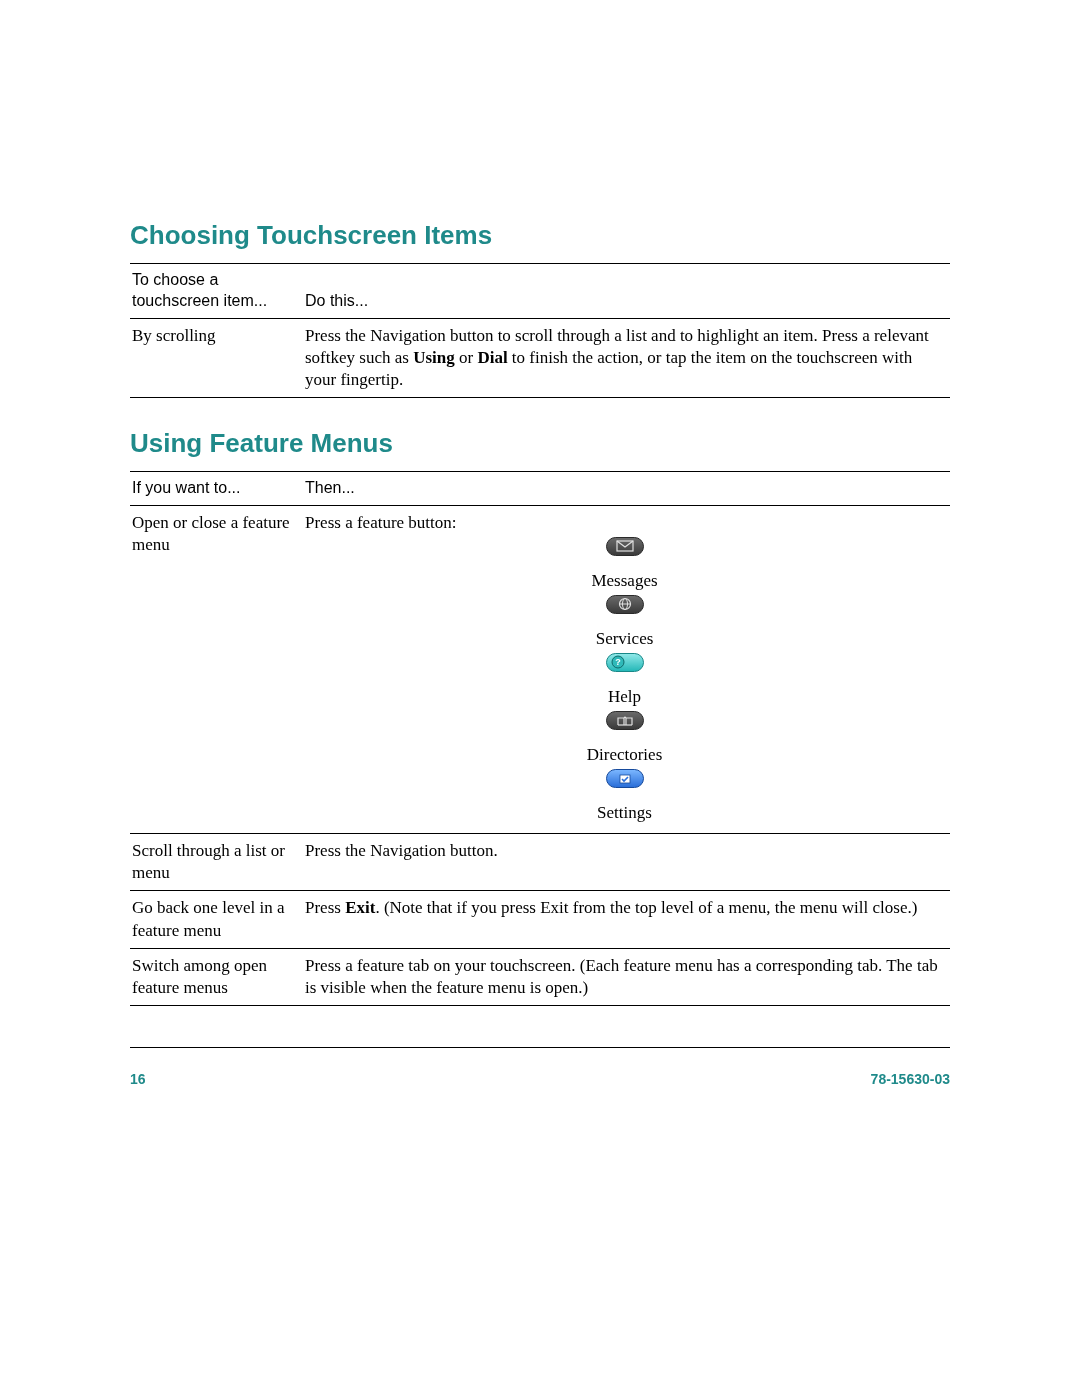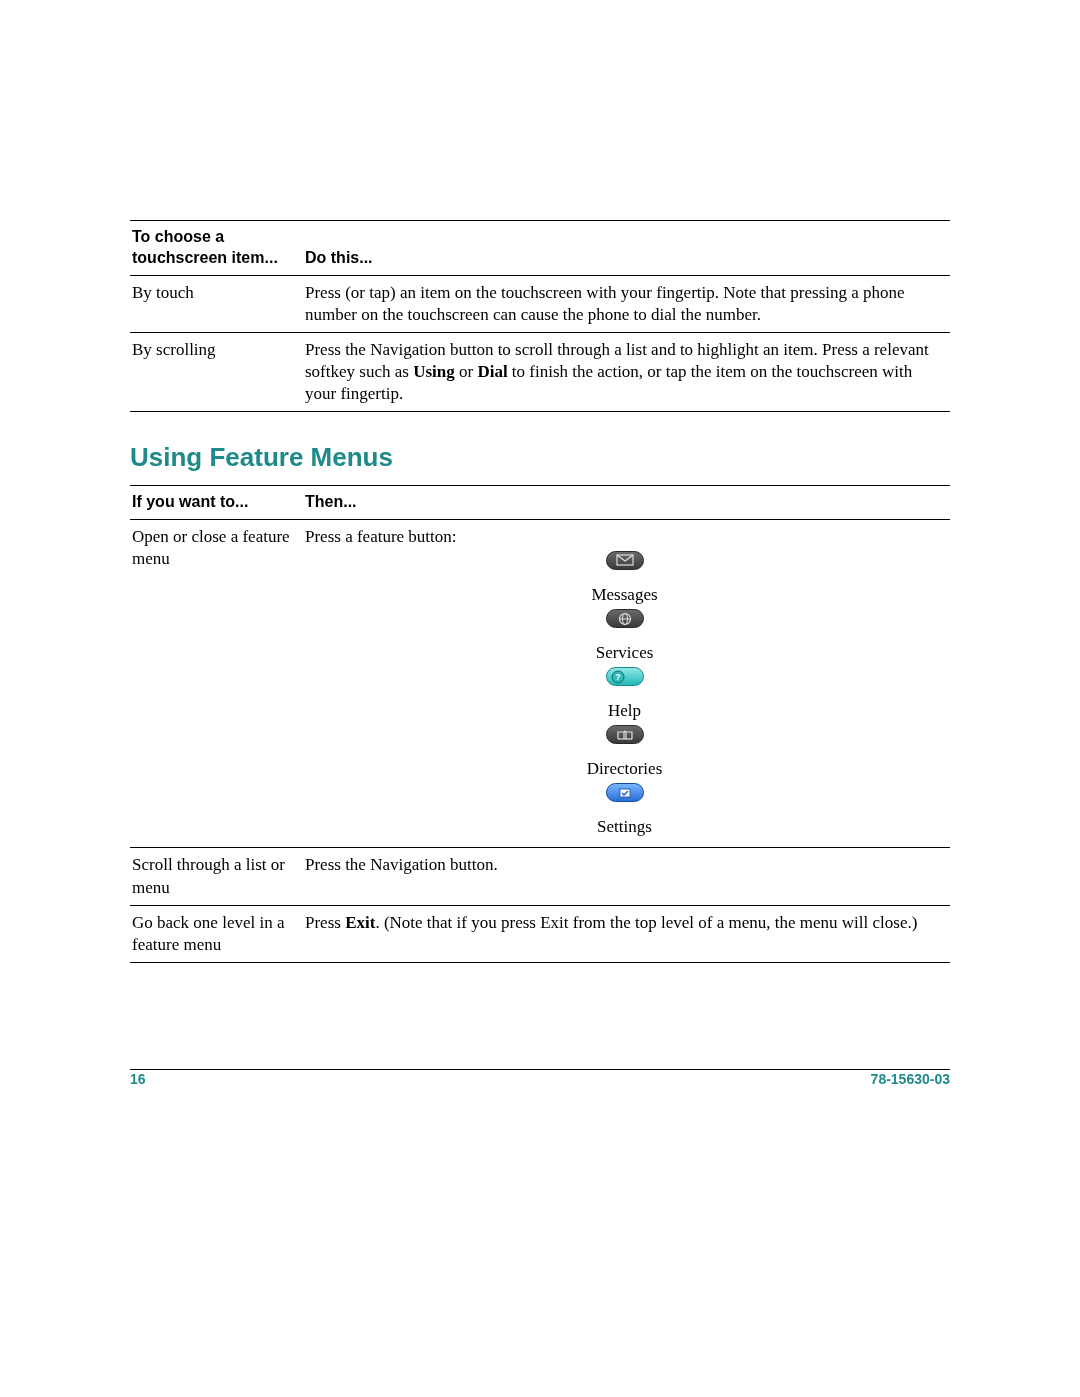--- a/index.html
+++ b/index.html
@@ -31,21 +31,21 @@
   }
   th, td {
     font-size: 17px;
     line-height: 1.3;
     text-align: left;
     vertical-align: top;
     padding: 6px 6px 6px 2px;
   }
   th {
     font-family: Arial, Helvetica, sans-serif;
-    font-weight: bold;
+    font-weight: normal;
     font-size: 16px;
     border-top: 1.5px solid #000;
     border-bottom: 1.5px solid #000;
     vertical-align: bottom;
   }
   td {
     border-bottom: 1px solid #000;
   }
   .col1 { width: 165px; }
   .bold { font-weight: bold; }
@@ -69,51 +69,48 @@
     box-sizing: border-box;
   }
   .pill svg { display: block; }
 
   .footer {
     position: absolute;
     left: 130px;
     right: 130px;
     bottom: 310px;
     border-top: 1px solid #000;
-    padding-top: 1px;
+    padding-top: 23px;
     display: flex;
     justify-content: space-between;
     font-family: Arial, Helvetica, sans-serif;
     font-weight: bold;
     font-size: 14px;
     color: #1f8a8a;
   }
 </style>
 </head>
 <body>
 
 <div class="page">
 
+  <h2>Choosing Touchscreen Items</h2>
 
   <table>
     <thead>
       <tr>
         <th class="col1">
           <span>To choose a</span><br>
           <span>touchscreen item...</span>
         </th>
         <th>Do this...</th>
       </tr>
     </thead>
     <tbody>
       <tr>
-        <td class="col1">By touch</td>
-        <td>Press (or tap) an item on the touchscreen with your fingertip. Note that pressing a phone number on the touchscreen can cause the phone to dial the number.</td>
-      </tr>
-      <tr>
         <td class="col1">By scrolling</td>
         <td>
           <span>Press the Navigation button to scroll through a list and to highlight an item. Press a relevant softkey such as </span><span class="bold">Using</span><span> or </span><span class="bold">Dial</span><span> to finish the action, or tap the item on the touchscreen with your fingertip.</span>
         </td>
       </tr>
     </tbody>
   </table>
 
   <h2 class="second">Using Feature Menus</h2>
 
@@ -188,20 +185,24 @@
         <td>Press the Navigation button.</td>
       </tr>
 
       <tr>
         <td class="col1">Go back one level in a feature menu</td>
         <td>
           <span>Press </span><span class="bold">Exit</span><span>. (Note that if you press Exit from the top level of a menu, the menu will close.)</span>
         </td>
       </tr>
 
+      <tr>
+        <td class="col1">Switch among open feature menus</td>
+        <td>Press a feature tab on your touchscreen. (Each feature menu has a corresponding tab. The tab is visible when the feature menu is open.)</td>
+      </tr>
     </tbody>
   </table>
 
   <div class="footer">
     <span>16</span>
     <span>78-15630-03</span>
   </div>
 </div>
 
 </body></html>

